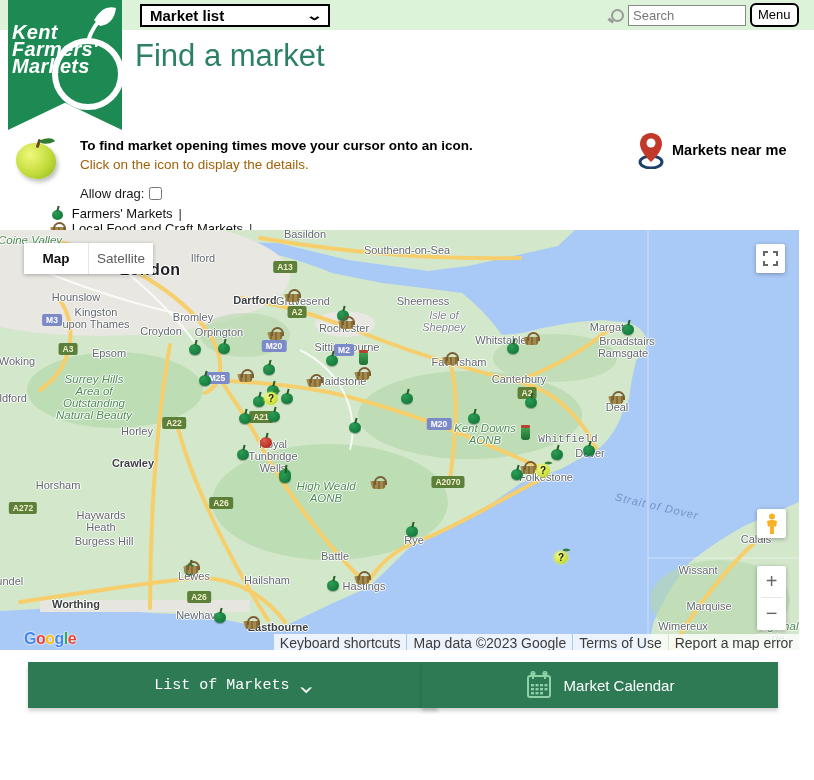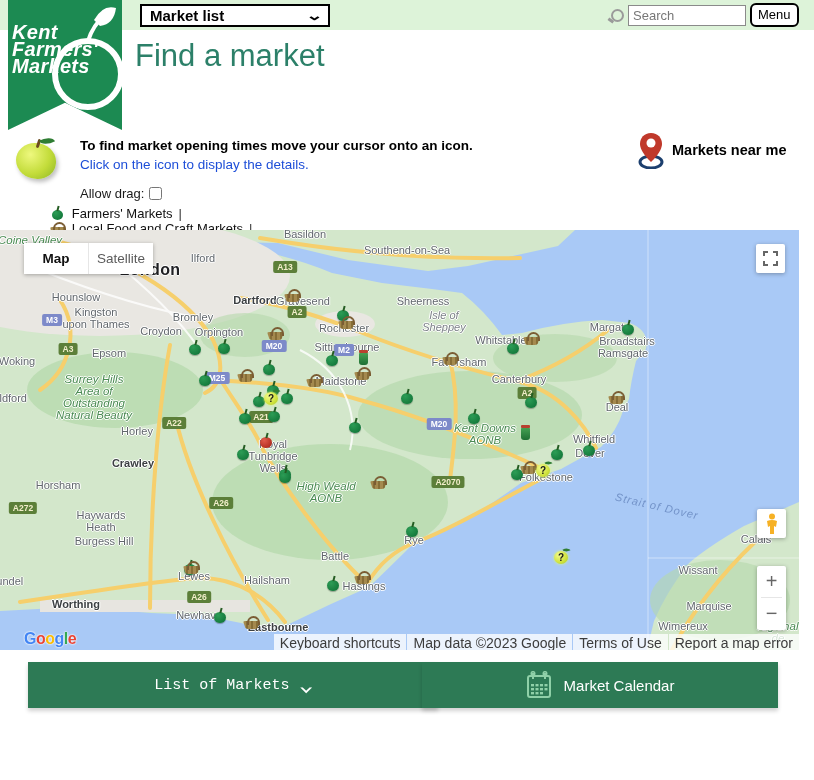--- a/index.html
+++ b/index.html
@@ -30,21 +30,21 @@
   .page-title{position:absolute;left:135px;top:38px;font-size:31px;color:#2c8069;}
 
   
   .apple-big{position:absolute;left:16px;top:137px;width:42px;height:40px;}
   .apple-big .body{position:absolute;left:0;top:6px;width:40px;height:36px;border-radius:48% 52% 46% 54%;
       background:radial-gradient(circle at 36% 32%,#eef87e,#c3dc3a 55%,#8db525);box-shadow:2px 3px 4px rgba(0,0,0,.25);}
   .apple-big .leaf{position:absolute;left:24px;top:0px;width:14px;height:8px;border-radius:0 100% 0 100%;
       background:#2f7d33;transform:rotate(-28deg);}
   .apple-big .stem{position:absolute;left:21px;top:2px;width:3px;height:9px;background:#6b4a1f;transform:rotate(18deg);border-radius:2px;}
   .instr1{position:absolute;left:80px;top:138px;font-size:13.5px;font-weight:bold;color:#000;}
-  .instr2{position:absolute;left:80px;top:157px;font-size:13.5px;color:#1d4ed8;}
+  .instr2{position:absolute;left:80px;top:157px;font-size:13.5px;color:#a16207;}
   .allow-drag{position:absolute;left:80px;top:186px;font-size:13px;color:#1a1a1a;display:flex;align-items:center;gap:5px;}
   .allow-drag input{width:13px;height:13px;margin:0;}
 
   .near-me{position:absolute;left:638px;top:131px;display:flex;align-items:center;gap:8px;}
   .near-me .txt{font-size:14.5px;font-weight:bold;color:#000;}
 
   
   .keyrow{position:absolute;left:10px;top:206px;display:flex;align-items:center;font-size:13px;color:#111;}
   .keyrow .key-word{font-size:15px;margin-right:14px;}
   .key-item{display:flex;align-items:center;margin-right:6px;}
@@ -291,21 +291,21 @@
         <span class="map-label" style="left: 347px; top: 117px;">Sittingbourne</span>
         <span class="map-label" style="left: 459px; top: 132px;">Faversham</span>
         <span class="map-label" style="left: 501px; top: 110px;">Whitstable</span>
         <span class="map-label" style="left: 519px; top: 149px;">Canterbury</span>
         <span class="map-label" style="left: 610px; top: 97px;">Margate</span>
         <span class="map-label" style="left: 627px; top: 111px;">Broadstairs</span>
         <span class="map-label" style="left: 623px; top: 123px;">Ramsgate</span>
         <span class="map-label" style="left: 617px; top: 177px;">Deal</span>
         <span class="map-label area" style="left: 485px; top: 204px;">Kent Downs
 AONB</span>
-        <span class="map-label" style="left: 594px; top: 209px;">Whitfield</span>
+        <span class="map-label" style="left: 568px; top: 209px; font-family: Liberation Mono, monospace;">Whitfield</span>
         <span class="map-label" style="left: 590px; top: 223px;">Dover</span>
         <span class="map-label" style="left: 546px; top: 247px;">Folkestone</span>
         <span class="map-label" style="left: 341px; top: 151px;">Maidstone</span>
         <span class="map-label" style="left: 273px; top: 226px;">Royal
 Tunbridge
 Wells</span>
         <span class="map-label area" style="left: 326px; top: 262px;">High Weald
 AONB</span>
         <span class="map-label" style="left: 335px; top: 326px;">Battle</span>
         <span class="map-label" style="left: 414px; top: 310px;">Rye</span>

